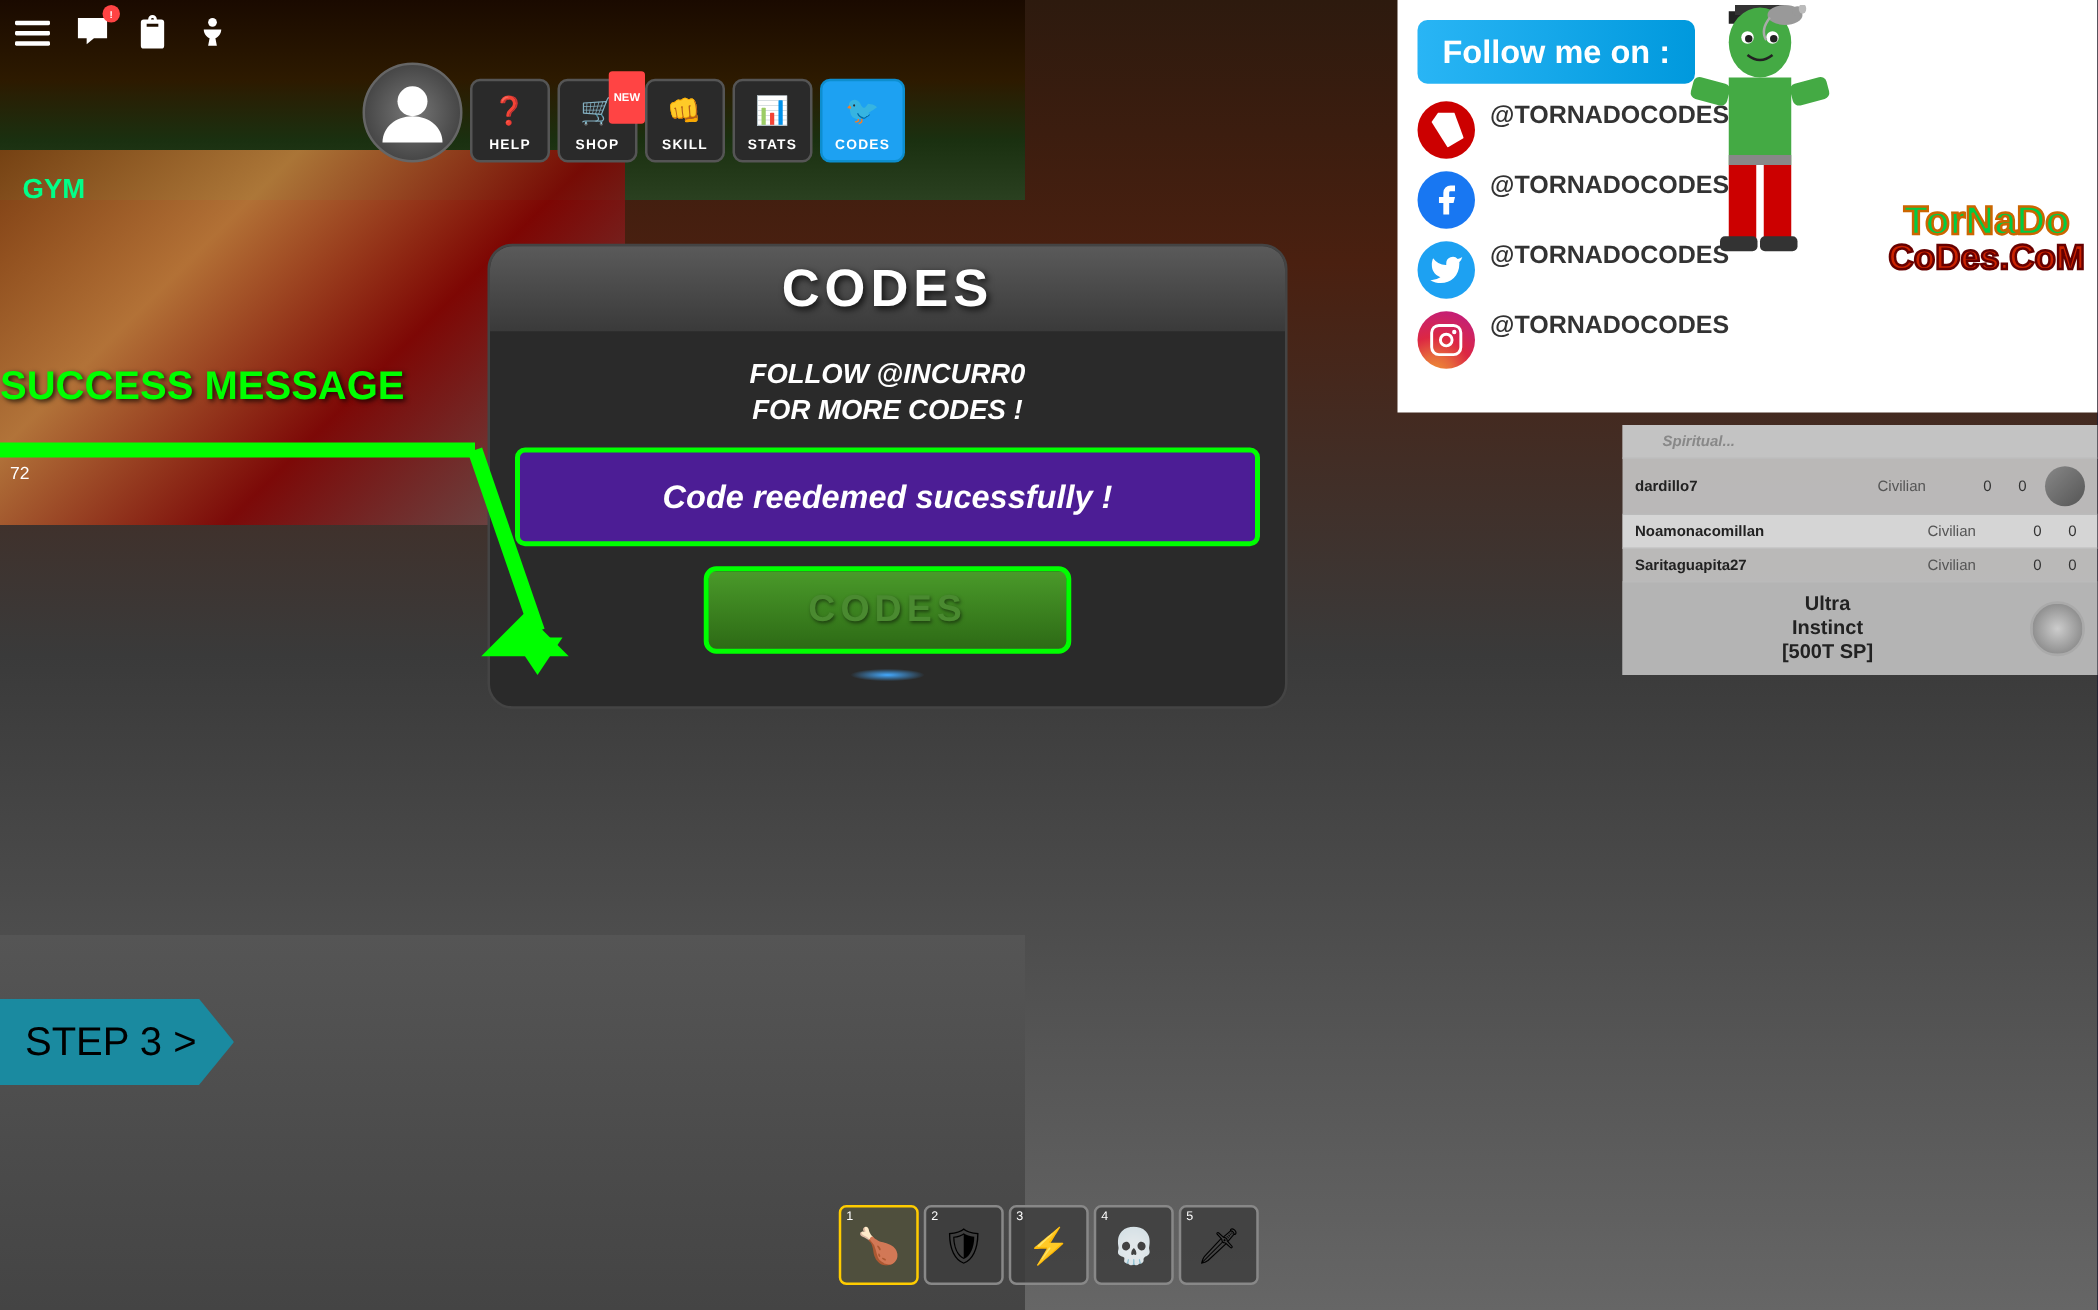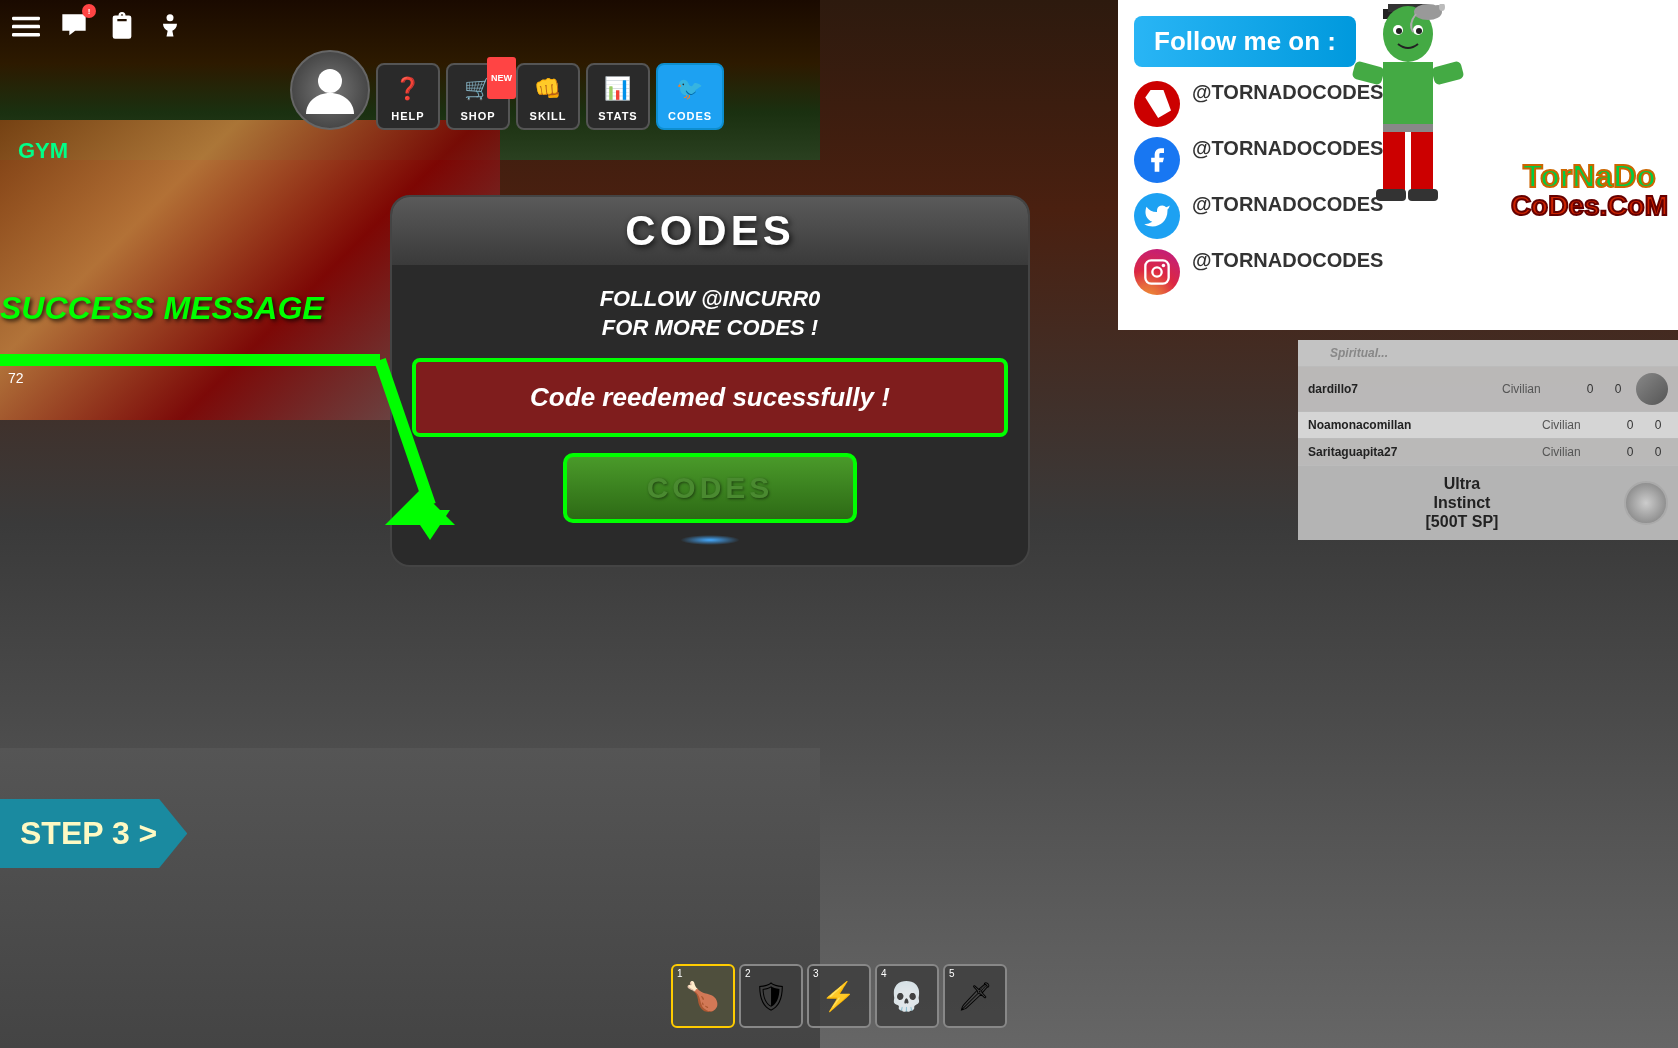--- a/index.html
+++ b/index.html
@@ -158,21 +158,20 @@
     }
 
     
     #success-message {
       position: absolute;
       top: 290px;
       left: 0px;
       color: #00ff00;
       font-size: 32px;
       font-weight: 900;
-      font-style: italic;
       z-index: 200;
       text-shadow: 2px 2px 4px rgba(0,0,0,0.8);
       font-family: 'Arial Black', Arial, sans-serif;
     }
 
     
     #arrow-overlay {
       position: absolute;
       top: 250px;
       left: 0;
@@ -221,21 +220,21 @@
       text-align: center;
       margin-bottom: 8px;
       line-height: 1.3;
       font-style: italic;
     }
 
     
     #redeem-success-box {
       border: 4px solid #00ff00;
       border-radius: 8px;
-      background: #7f1d1d;
+      background: #4c1d95;
       padding: 20px;
       text-align: center;
       margin: 16px 0;
     }
 
     #redeem-success-text {
       color: white;
       font-size: 26px;
       font-style: italic;
       font-weight: bold;
@@ -480,23 +479,23 @@
       position: absolute;
       bottom: 180px;
       left: 0;
       background: #1a8aa0;
       padding: 16px 30px 16px 20px;
       clip-path: polygon(0 0, 85% 0, 100% 50%, 85% 100%, 0 100%);
       z-index: 100;
     }
 
     #step-text {
-      color: #fef9c3;
+      color: #000000;
       font-size: 32px;
-      font-weight: 700;
+      font-weight: 400;
       font-family: 'Arial Black', Arial, sans-serif;
       margin-top: 36px;
     }
   </style>
 </head>
 <body>
 
 <div id="game-bg"></div>
 <div class="trees-area"></div>
 <div class="gym-area"></div>

